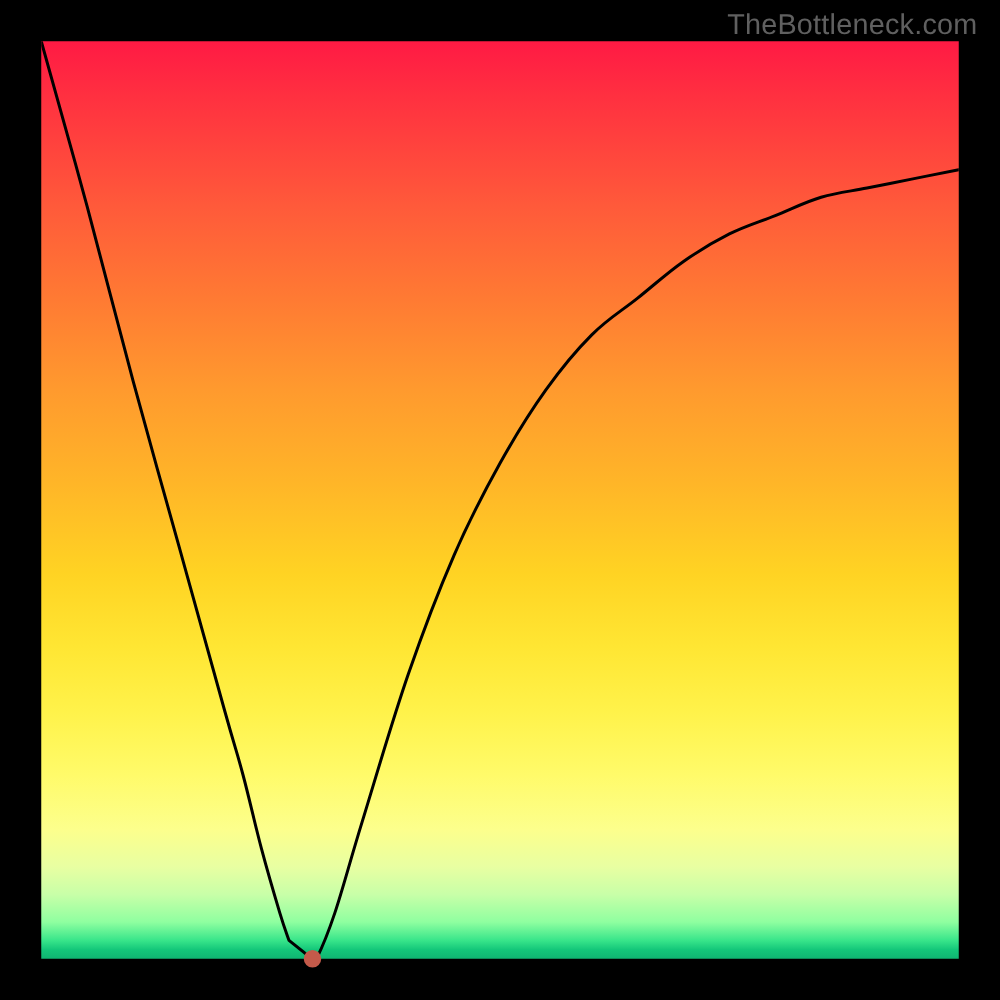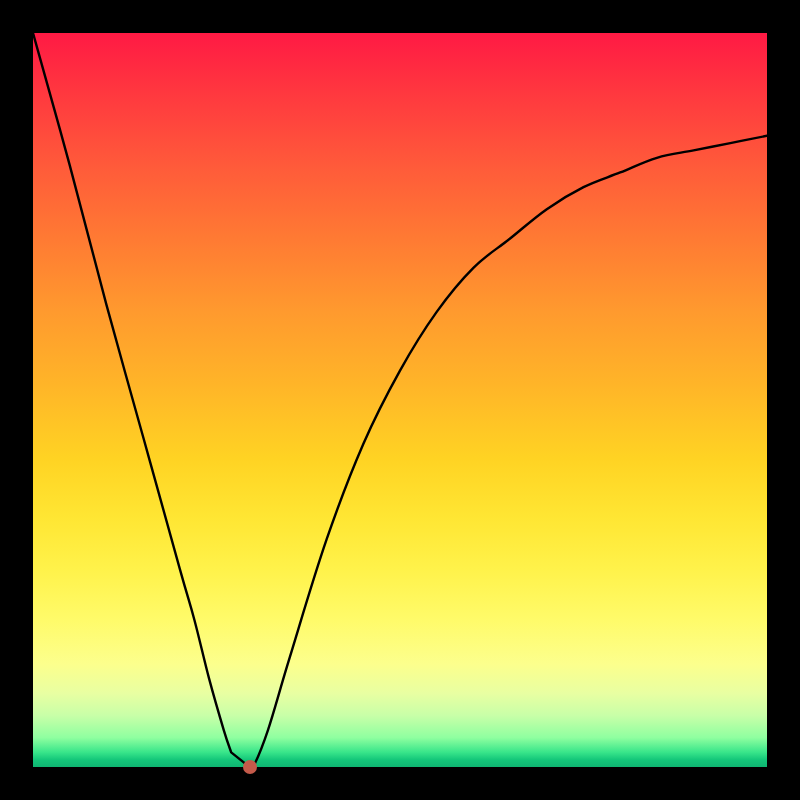--- a/index.html
+++ b/index.html
@@ -70,13 +70,14 @@
 </head>
 <body>
 
 <div class="frame">
   <div class="plot-area">
     <svg class="curve" viewBox="0 0 734 734" preserveAspectRatio="none">
       <path id="curve-path" fill="none" stroke="#000" stroke-width="2.4" stroke-linejoin="round" stroke-linecap="round" d="M 0 0 C 6.606 23.7816, 23.488000000000003 83.2356, 36.7 132.12 C 49.912000000000006 181.0044, 60.18800000000001 222.69559999999998, 73.4 271.58 C 86.61200000000001 320.46439999999996, 96.88799999999999 356.1368, 110.1 403.7 C 123.312 451.2632, 137.5516 502.7899999999999, 146.8 535.8199999999999 C 156.04840000000002 568.8499999999999, 156.1952 567.3820000000001, 161.48 587.2 C 166.76479999999998 607.018, 170.8752 626.102, 176.16 645.92 C 181.4448 665.7379999999999, 186.8764 684.088, 190.84 697.3 C 194.80360000000002 710.512, 196.8588 715.3564, 198.18 719.32 L 216.53 734 C 217.1906 734, 216.897 740.606, 220.2 734 C 223.503 727.394, 228.274 717.1179999999999, 234.88 697.3 C 241.486 677.482, 246.33039999999997 658.2511999999999, 256.9 623.9 C 267.46959999999996 589.5488, 280.38800000000003 544.7748, 293.6 506.46000000000004 C 306.812 468.14520000000005, 317.088 441.42760000000004, 330.3 411.04 C 343.512 380.6524, 353.788 361.4216, 367 337.64 C 380.212 313.85839999999996, 390.48800000000006 297.4168, 403.70000000000005 278.92 C 416.91200000000003 260.4232, 427.188 248.09199999999996, 440.4 234.87999999999994 C 453.61199999999997 221.66799999999992, 463.88800000000003 216.08959999999996, 477.1 205.51999999999998 C 490.312 194.9504, 500.58799999999997 185.40839999999997, 513.8 176.15999999999997 C 527.012 166.91159999999996, 537.288 160.74599999999998, 550.5 154.14 C 563.712 147.534, 573.988 144.7447999999999, 587.2 139.45999999999992 C 600.412 134.17519999999993, 610.688 128.74359999999996, 623.9 124.77999999999997 C 637.112 120.8164, 647.388 120.08240000000005, 660.6 117.44000000000005 C 673.812 114.79760000000006, 684.088 112.74240000000003, 697.3 110.10000000000002 C 710.512 107.45760000000001, 727.394 104.0812, 734 102.75999999999999"></path>
     </svg>
     <div id="marker" class="marker" style="left: 216.53px; top: 734px; background: rgb(196, 90, 74);"></div>
   </div>
+  <div class="watermark">TheBottleneck.com</div>
 </div>
 
 </body></html>

